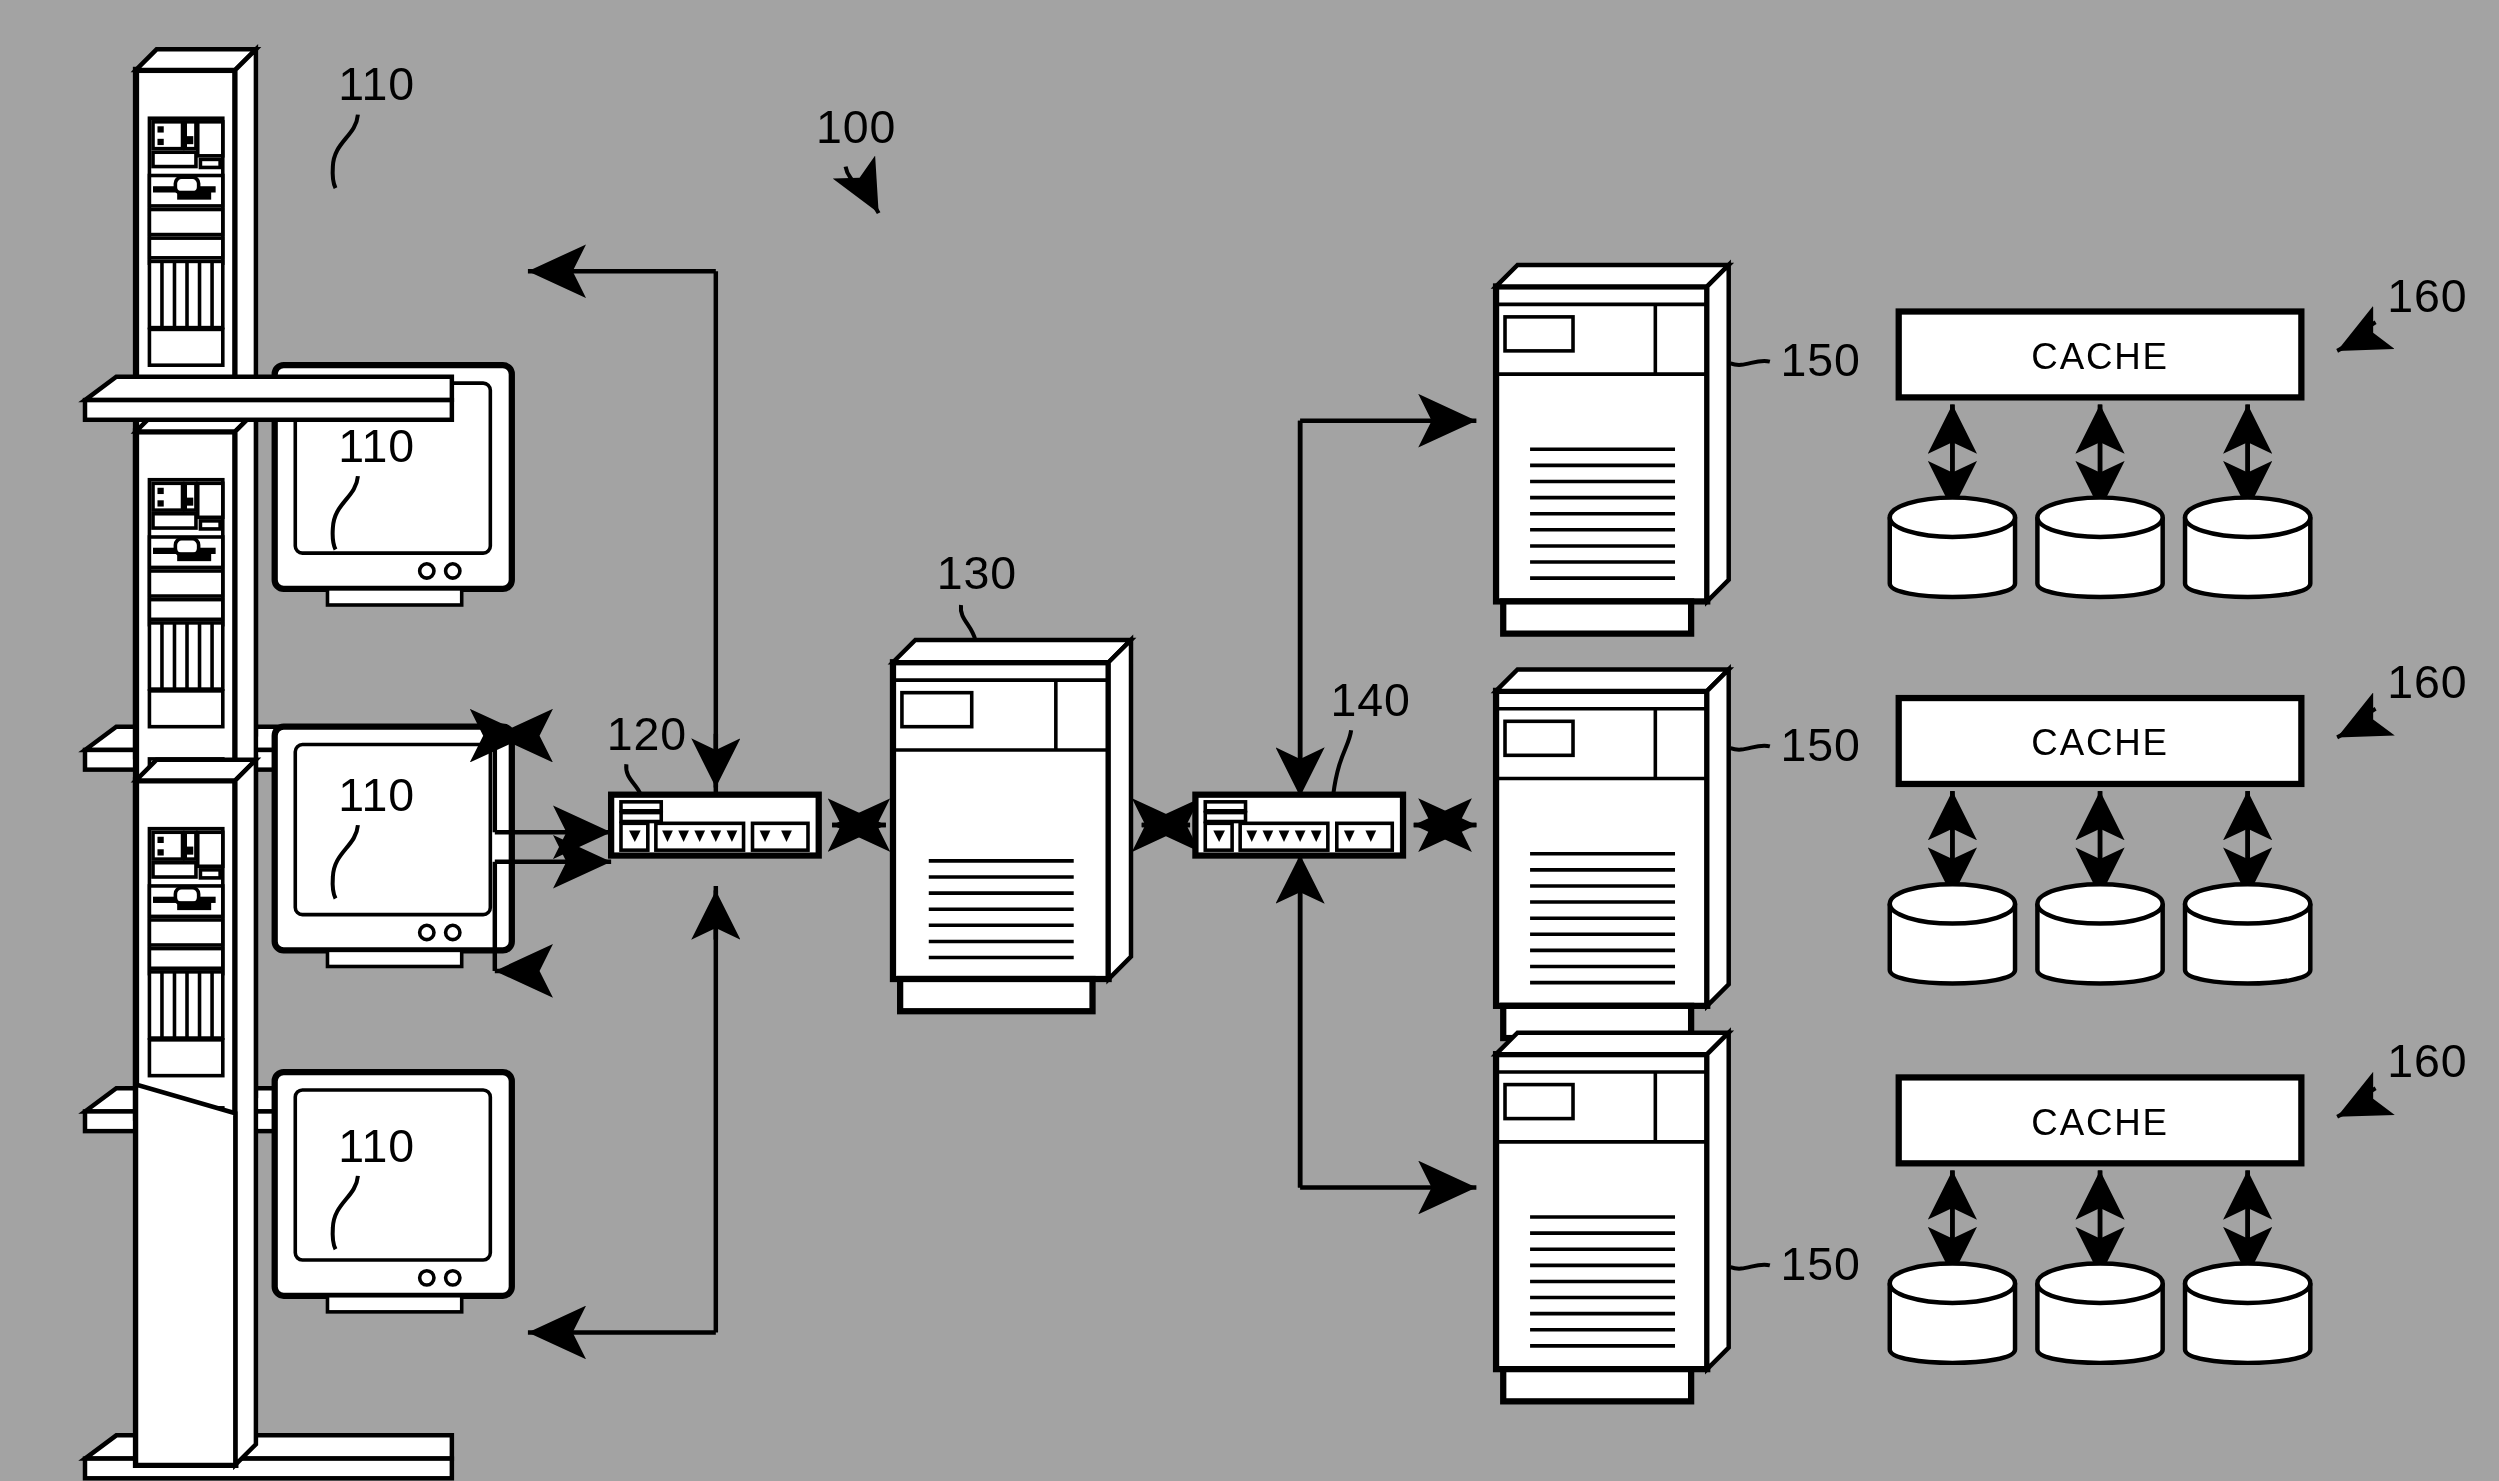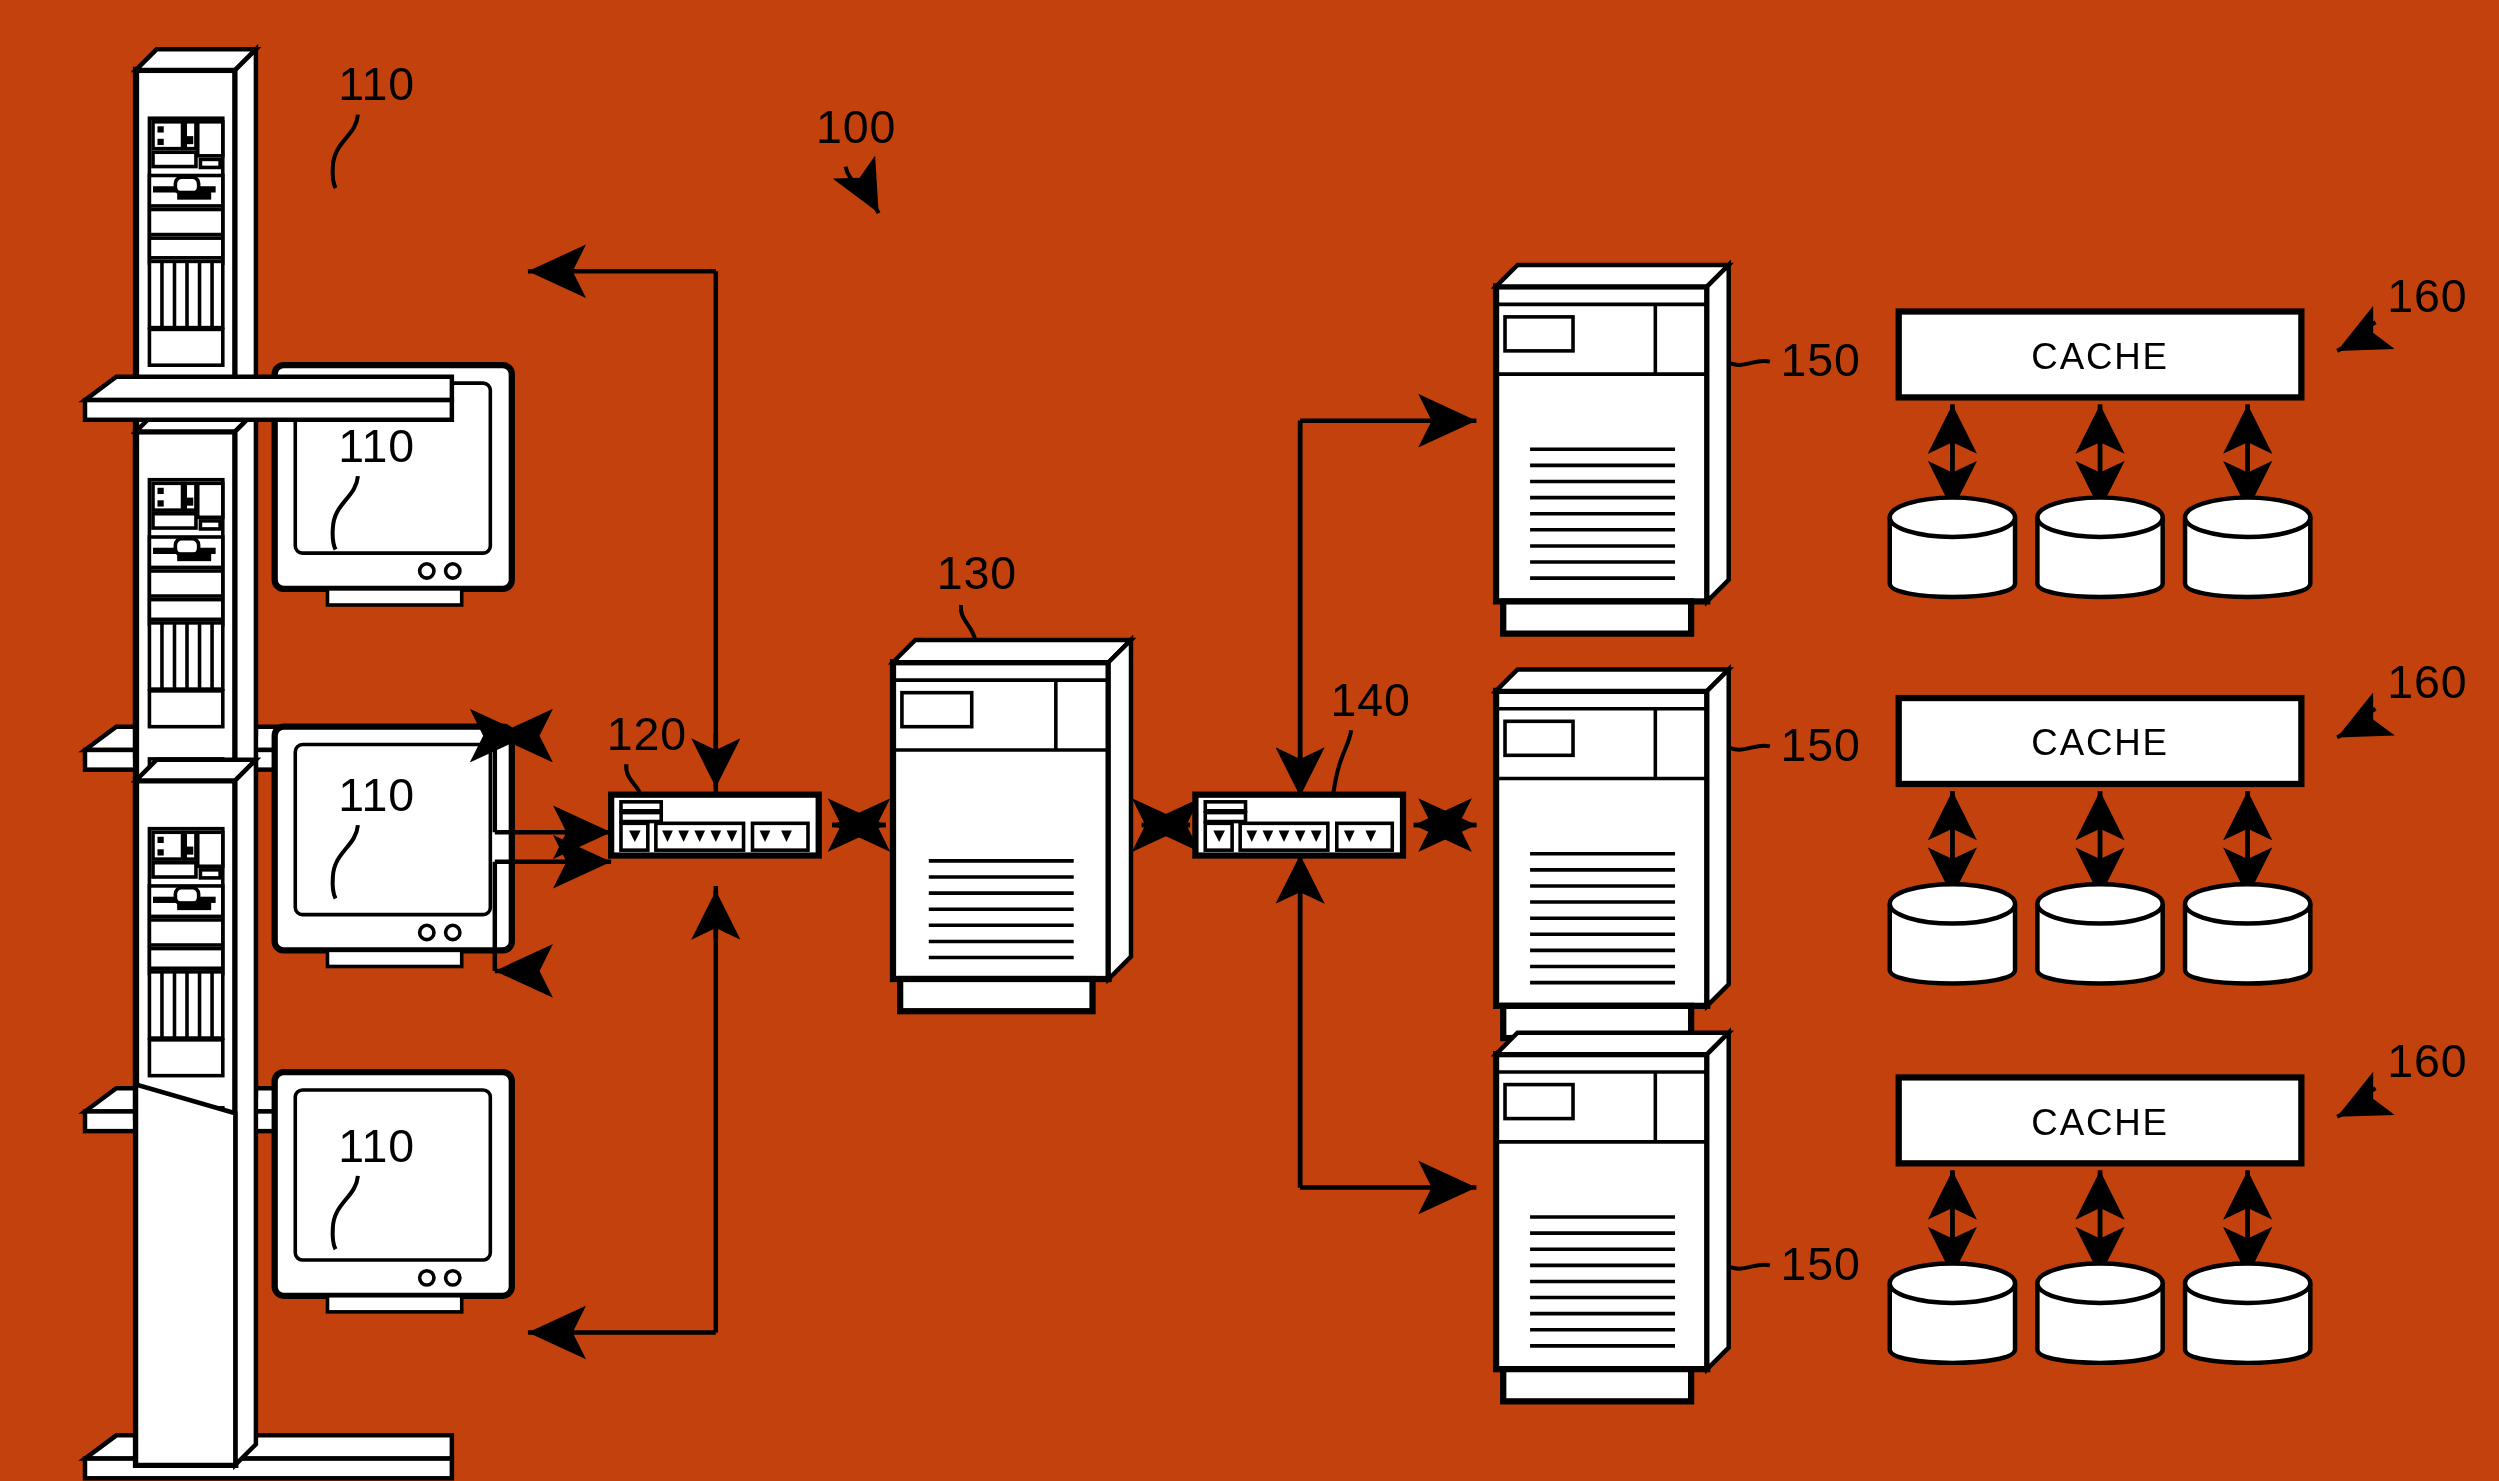--- a/index.html
+++ b/index.html
@@ -8,21 +8,21 @@
     padding: 0;
     background: #ffffff;
   }
   body {
     font-family: "Liberation Sans", sans-serif;
   }
   #stage {
     position: relative;
     width: 2500px;
     height: 1482px;
-    background: #c2410c;
+    background: #a3a3a3;
     overflow: hidden;
   }
   #diagram-svg {
     position: absolute;
     left: 0;
     top: 0;
     width: 2500px;
     height: 1482px;
   }
   .ln { fill: none; stroke: #000000; stroke-width: 5; }

